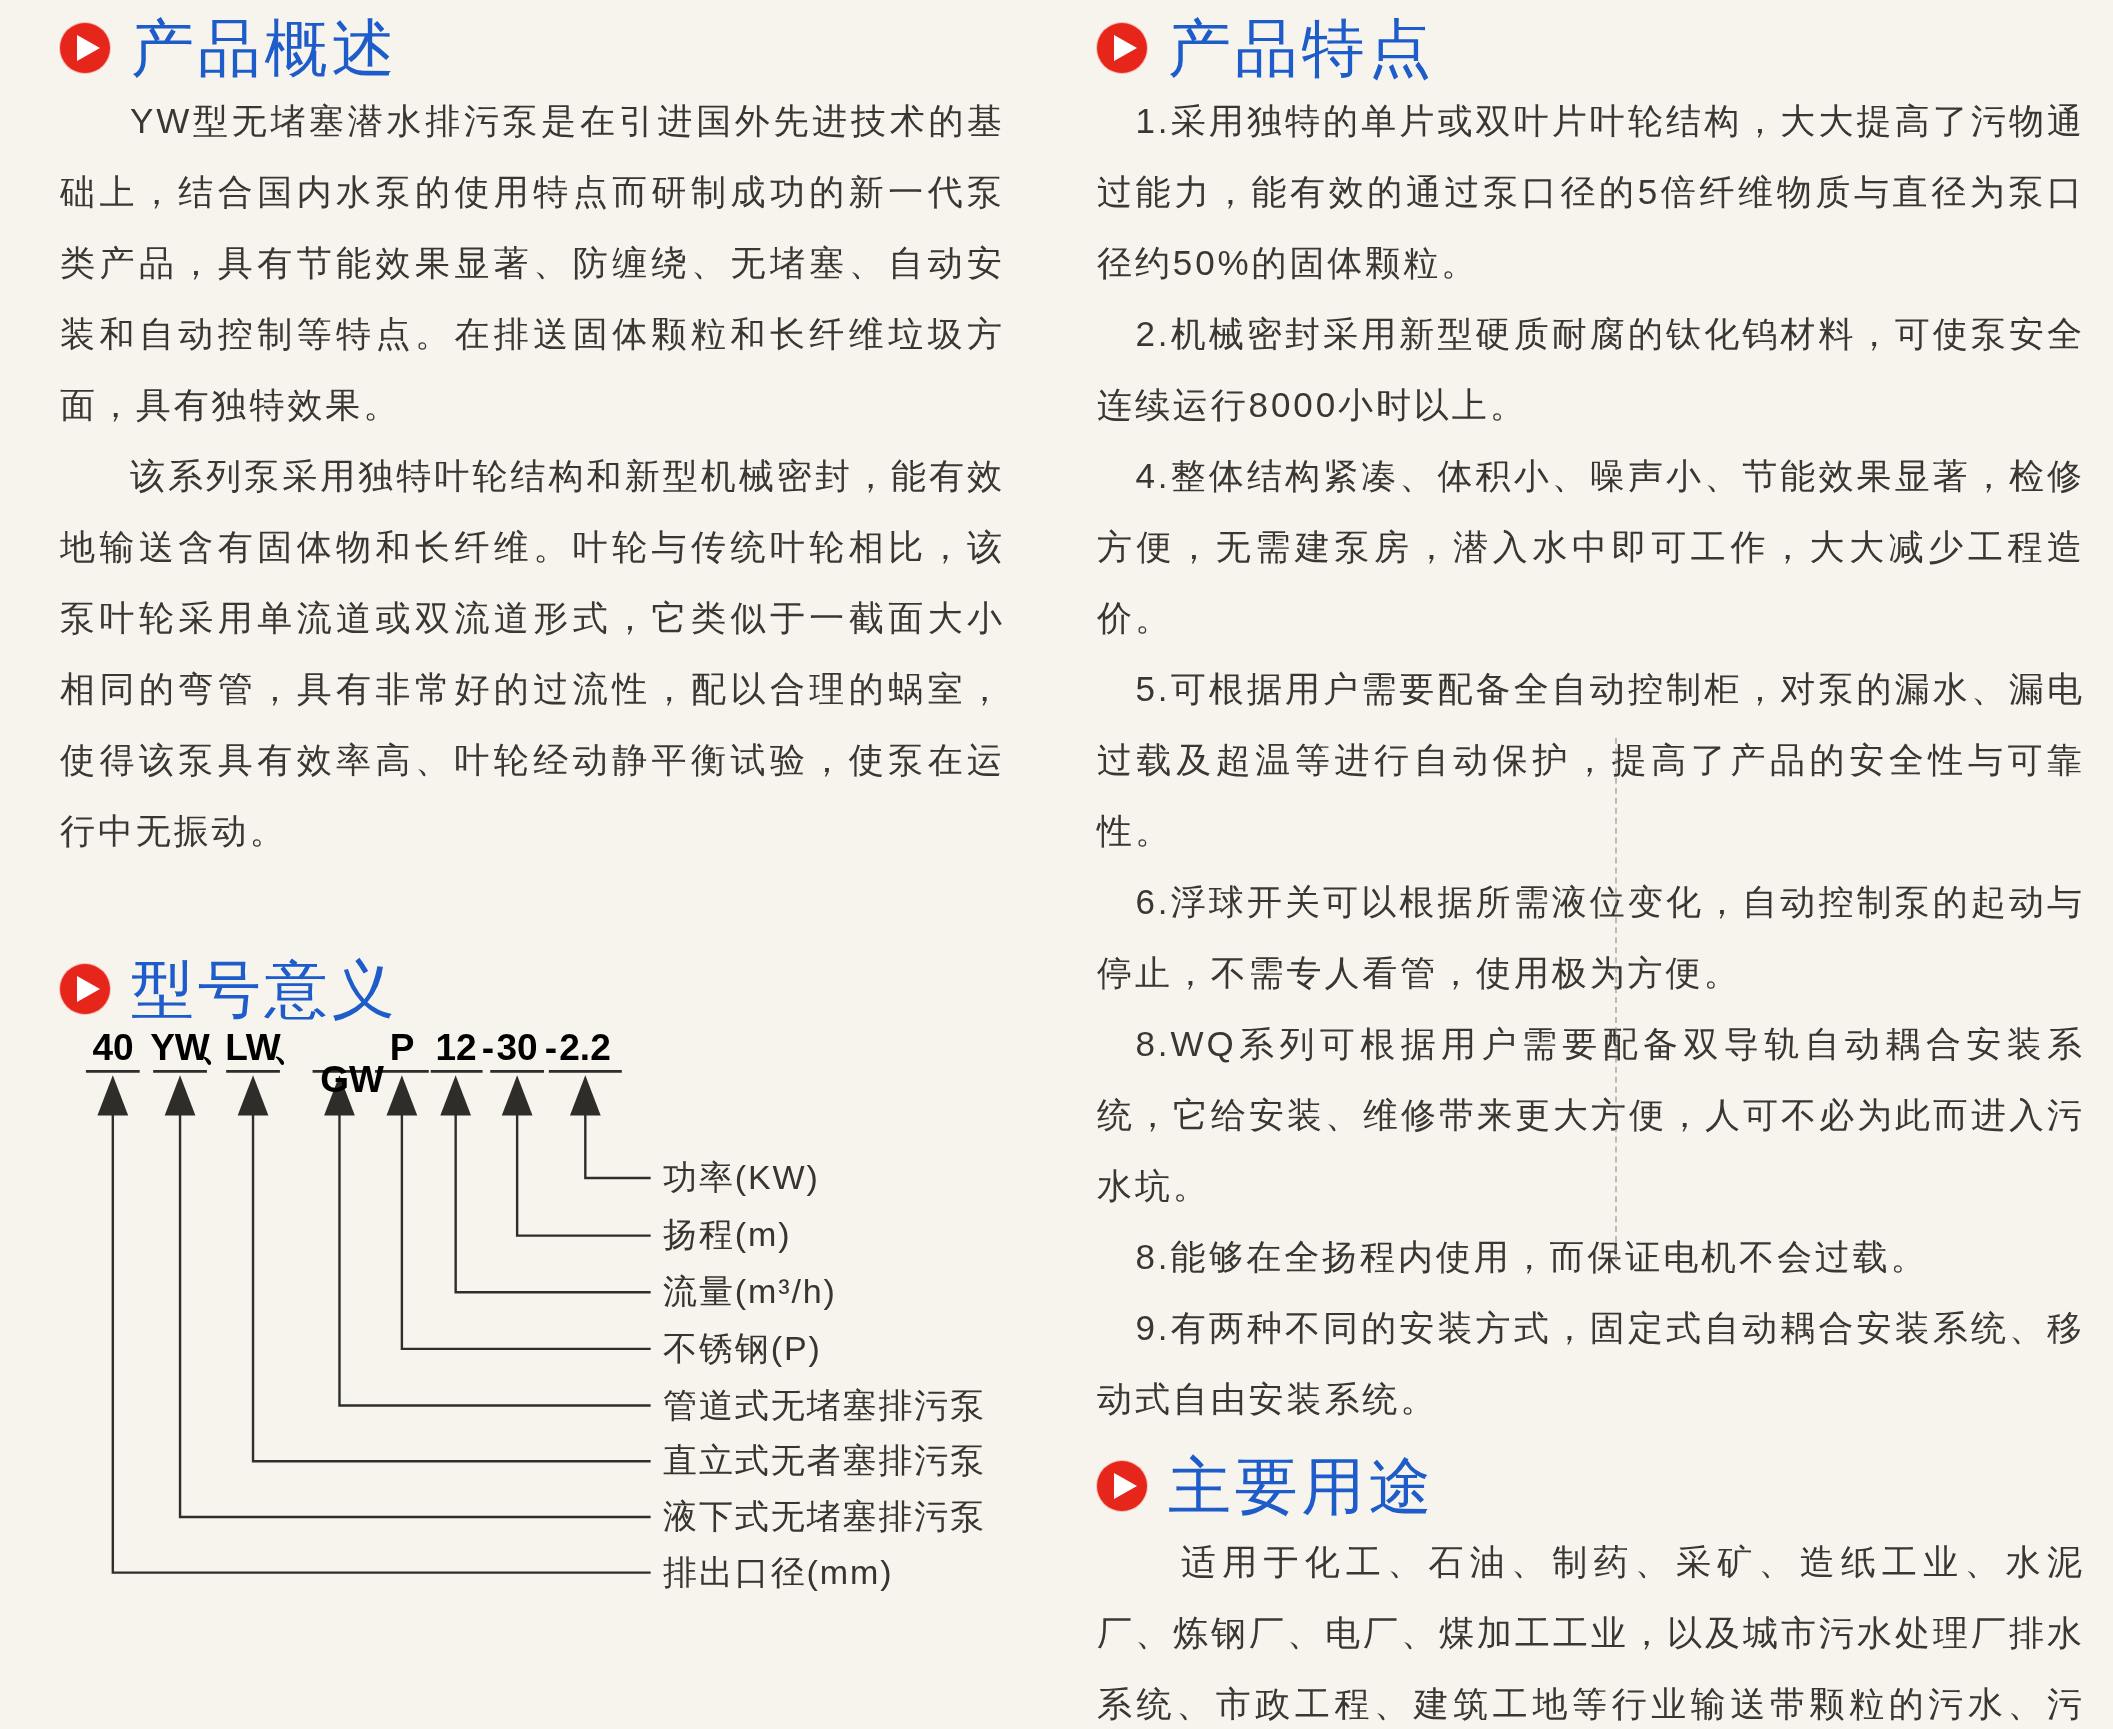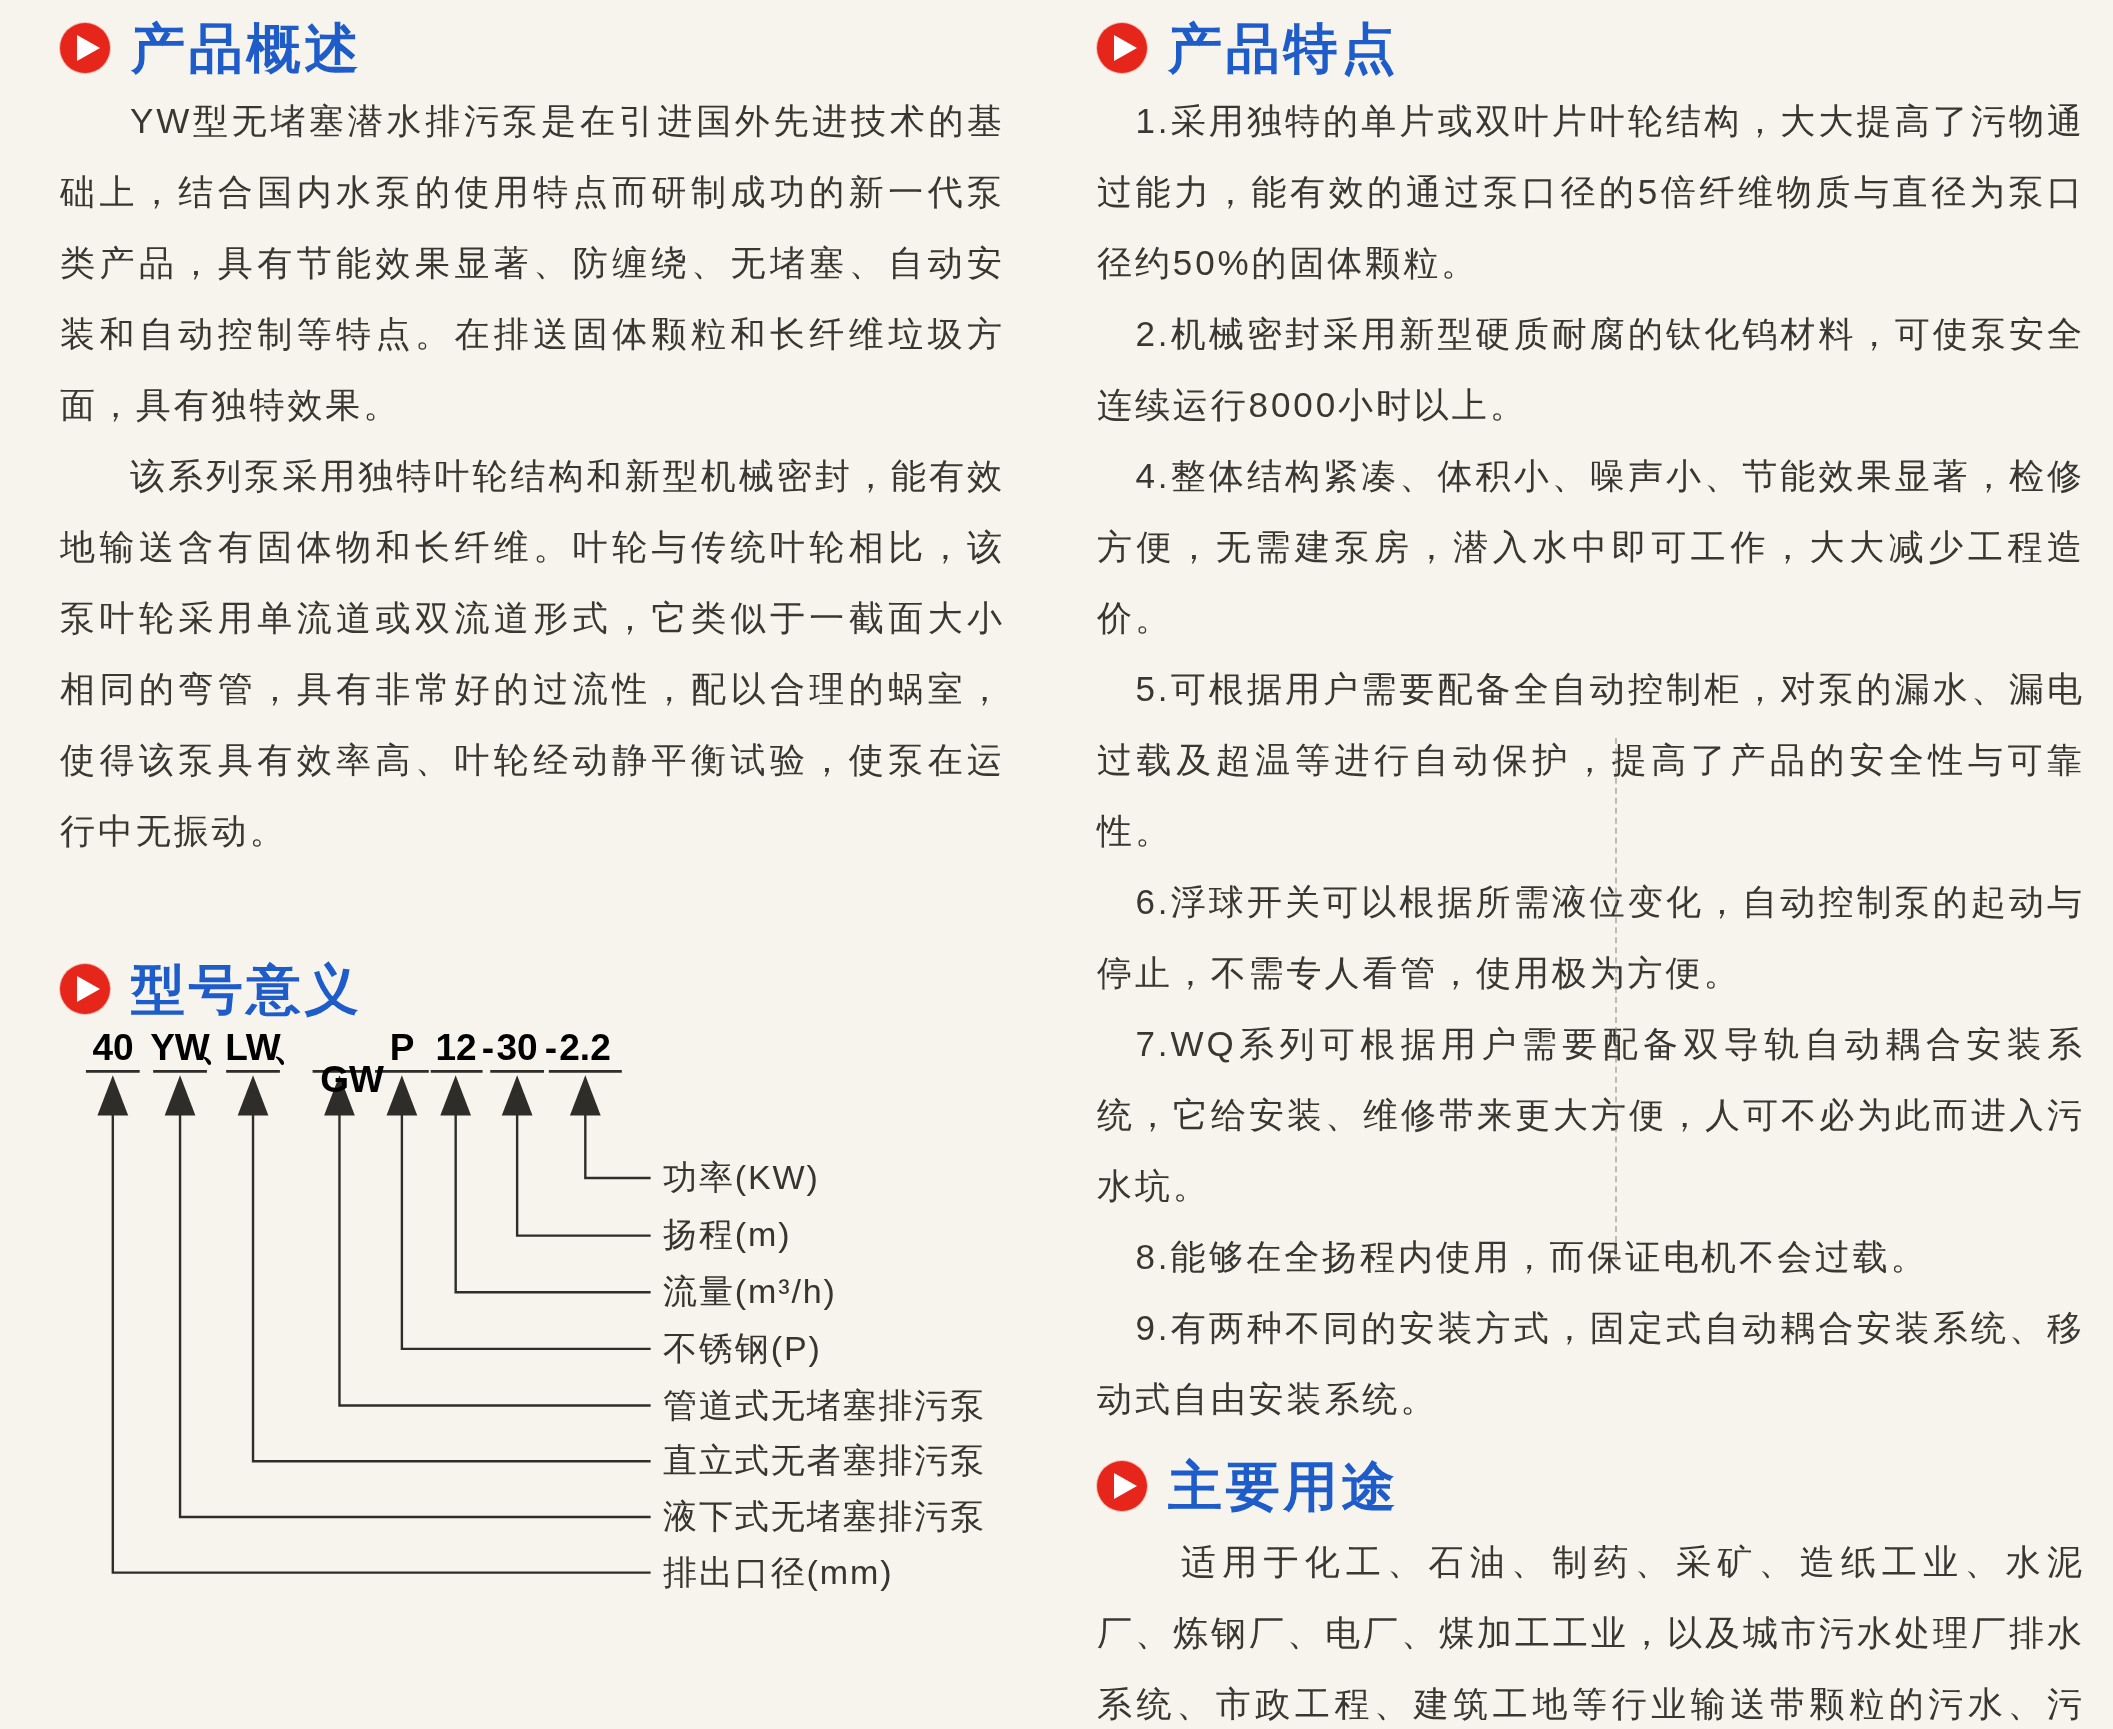--- a/index.html
+++ b/index.html
@@ -32,22 +32,22 @@
   }
   .sec-icon .tri{
     width:0;height:0;
     border-top:13.4px solid transparent;
     border-bottom:13.4px solid transparent;
     border-left:23px solid #ffffff;
     margin-left:6.7px;
   }
   .sec-heading h2{
     margin:0;
-    font-size:54px;line-height:54px;
-    font-weight:700;color:#1e5cc9;
+    font-size:63px;line-height:54px;
+    font-weight:400;color:#1e5cc9;
     letter-spacing:3.8px;white-space:nowrap;
   }
 
   
   .body-text{color:#3a3732;}
   .para{
     margin:0;
     font-size:35px;
     line-height:71px;
     letter-spacing:2.9px;
@@ -214,21 +214,21 @@
       <h2>产品特点</h2>
     </div>
 
     <div class="body-text">
 
     <p class="para feature">1.采用独特的单片或双叶片叶轮结构，大大提高了污物通过能力，能有效的通过泵口径的5倍纤维物质与直径为泵口径约50%的固体颗粒。</p>
         <p class="para feature">2.机械密封采用新型硬质耐腐的钛化钨材料，可使泵安全连续运行8000小时以上。</p>
         <p class="para feature">4.整体结构紧凑、体积小、噪声小、节能效果显著，检修方便，无需建泵房，潜入水中即可工作，大大减少工程造价。</p>
         <p class="para feature">5.可根据用户需要配备全自动控制柜，对泵的漏水、漏电过载及超温等进行自动保护，提高了产品的安全性与可靠性。</p>
         <p class="para feature">6.浮球开关可以根据所需液位变化，自动控制泵的起动与停止，不需专人看管，使用极为方便。</p>
-        <p class="para feature">7.WQ系列可根据用户需要配备双导轨自动耦合安装系统，它给安装、维修带来更大方便，人可不必为此而进入污水坑。</p>
+        <p class="para feature">8.WQ系列可根据用户需要配备双导轨自动耦合安装系统，它给安装、维修带来更大方便，人可不必为此而进入污水坑。</p>
         <p class="para feature">8.能够在全扬程内使用，而保证电机不会过载。</p>
         <p class="para feature">9.有两种不同的安装方式，固定式自动耦合安装系统、移动式自由安装系统。</p>
       </div>
 
     <div class="sec-heading uses-heading">
       <span class="sec-icon">
           <span class="tri"></span>
         </span>
       <h2>主要用途</h2>
     </div>

